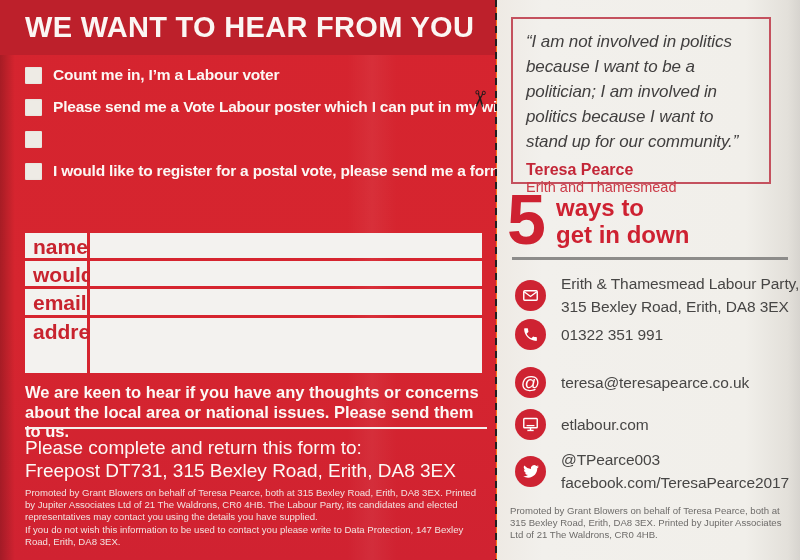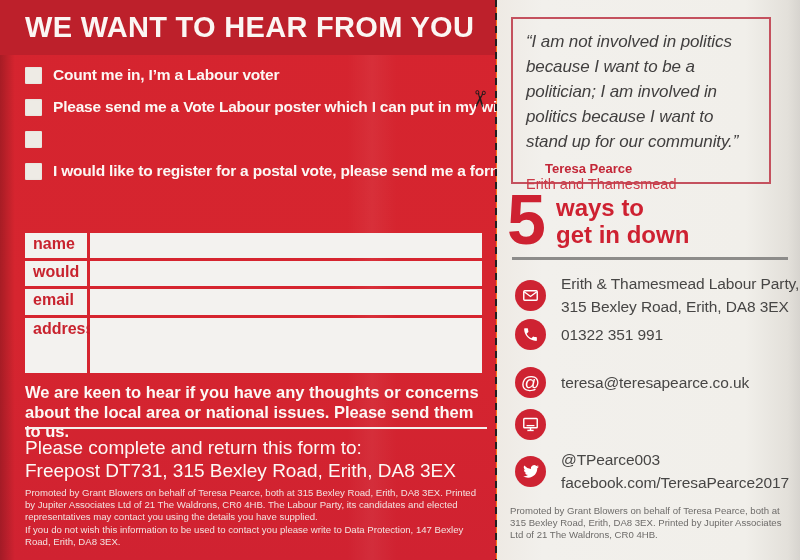--- a/index.html
+++ b/index.html
@@ -17,21 +17,21 @@
 
   .checkbox-list { position:absolute; left:25px; top:66px; display:flex; flex-direction:column; gap:14px; }
   .cb-row { display:flex; align-items:center; gap:11px; height:18px; white-space:nowrap; }
   .cb-box { width:17px; height:17px; background:#eeebe5; border-radius:1px; flex:0 0 auto;
     box-shadow:inset 0 0 2px rgba(0,0,0,.08); }
   .cb-label { font-size:15.5px; font-weight:bold; color:#fcf7f4; letter-spacing:-.2px;text-align:right; }
 
   .form-table { position:absolute; left:25px; top:233px; width:457px;
     display:grid; grid-template-columns:62px 1fr; grid-template-rows:25px 25px 26px 55px; gap:3px; }
   .form-cell { background:#f3f2ef; }
-  .form-label { color:#c8232e; font-size:16px; font-weight:bold; padding:2px 0 0 8px; }
+  .form-label { color:#c8232e; font-size:21px; font-weight:bold; padding:2px 0 0 8px; }
 
   .message { position:absolute; left:25px; top:383px; width:466px; font-size:16.5px; font-weight:bold;
     color:#fcf8f5; line-height:19.5px; }
 
   .white-rule { position:absolute; left:25px; top:427px; width:462px; height:2px; background:#f5efec; }
 
   .return-block { position:absolute; left:25px; top:436px; color:#fcf8f5; font-size:19px; line-height:23px; }
 
   .small-print-left { position:absolute; left:25px; top:487px; width:458px;
     font-size:9.6px; line-height:12.2px; color:#f3e2e0; }
@@ -43,21 +43,21 @@
   .scissors { position:absolute; left:470px; top:86px; font-size:23px; color:#201b1b;
     transform:rotate(95deg); font-family:"DejaVu Sans", sans-serif; }
 
   
   .right-panel { position:absolute; left:497px; top:0; width:303px; height:560px;
     background:linear-gradient(90deg,#eeeae4 0%,#f2f0ec 15%,#f1efea 82%,#e3e0da 96%,#d7d4cf 100%); }
 
   .quote-box { position:absolute; left:14px; top:17px; width:260px; height:167px;
     border:2px solid #c4515e; padding:10px 13px 0 13px; }
   .quote-text { font-size:17px; font-style:italic; color:#413f3f; line-height:25px; letter-spacing:-.1px; }
-  .quote-author { margin-top:7px; font-size:13px; font-weight:bold; color:#c32637;margin-left:19px; }
+  .quote-author { margin-top:7px; font-size:16px; font-weight:bold; color:#c32637; }
   .quote-constituency { font-size:14.5px; color:#cb3a47; }
 
   .ways-number { position:absolute; left:10px; top:191px; font-size:70px; line-height:58px;
     font-weight:bold; color:#ce2131; }
   .ways-title { position:absolute; left:59px; top:194px; font-size:24px; line-height:27px;
     font-weight:bold; color:#ce2131; }
 
   .gray-rule { position:absolute; left:15px; top:257px; width:276px; height:2.5px; background:#8d8c8a; }
 
   .contact-row { position:absolute; left:18px; display:flex; gap:15px; align-items:center; }
@@ -174,20 +174,21 @@
 
     <div class="contact-row" style="top:409px;">
       <span class="icon-circle">
         <svg width="19" height="19" viewBox="0 0 24 24" fill="none" stroke="#ffffff" stroke-width="1.8">
           <rect x="3.5" y="4.5" width="17" height="11.5" rx="1"></rect>
           <rect x="7" y="12.6" width="10" height="1.6" fill="#ffffff" stroke="none"></rect>
           <line x1="8" y1="19.5" x2="16" y2="19.5"></line>
           <line x1="12" y1="16" x2="12" y2="19.5"></line>
         </svg>
       </span>
+      <span class="contact-text">etlabour.com</span>
     </div>
 
     <div class="contact-row" style="top:448px;">
       <span class="icon-circle">
         <svg width="18" height="18" viewBox="0 0 24 24" fill="#ffffff">
           <path d="M22.46 6c-.77.35-1.6.58-2.46.69a4.3 4.3 0 0 0 1.88-2.37 8.59 8.59 0 0 1-2.72 1.04 4.28 4.28 0 0 0-7.29 3.9A12.14 12.14 0 0 1 3.06 4.8a4.28 4.28 0 0 0 1.32 5.71 4.24 4.24 0 0 1-1.94-.54v.05a4.28 4.28 0 0 0 3.43 4.2 4.3 4.3 0 0 1-1.93.07 4.28 4.28 0 0 0 4 2.97A8.58 8.58 0 0 1 1.6 19.1a12.1 12.1 0 0 0 6.56 1.92c7.88 0 12.19-6.53 12.19-12.19l-.01-.55A8.7 8.7 0 0 0 22.46 6z"></path>
         </svg>
       </span>
       <span class="contact-text">
         <span style="display:block">@TPearce003</span>

